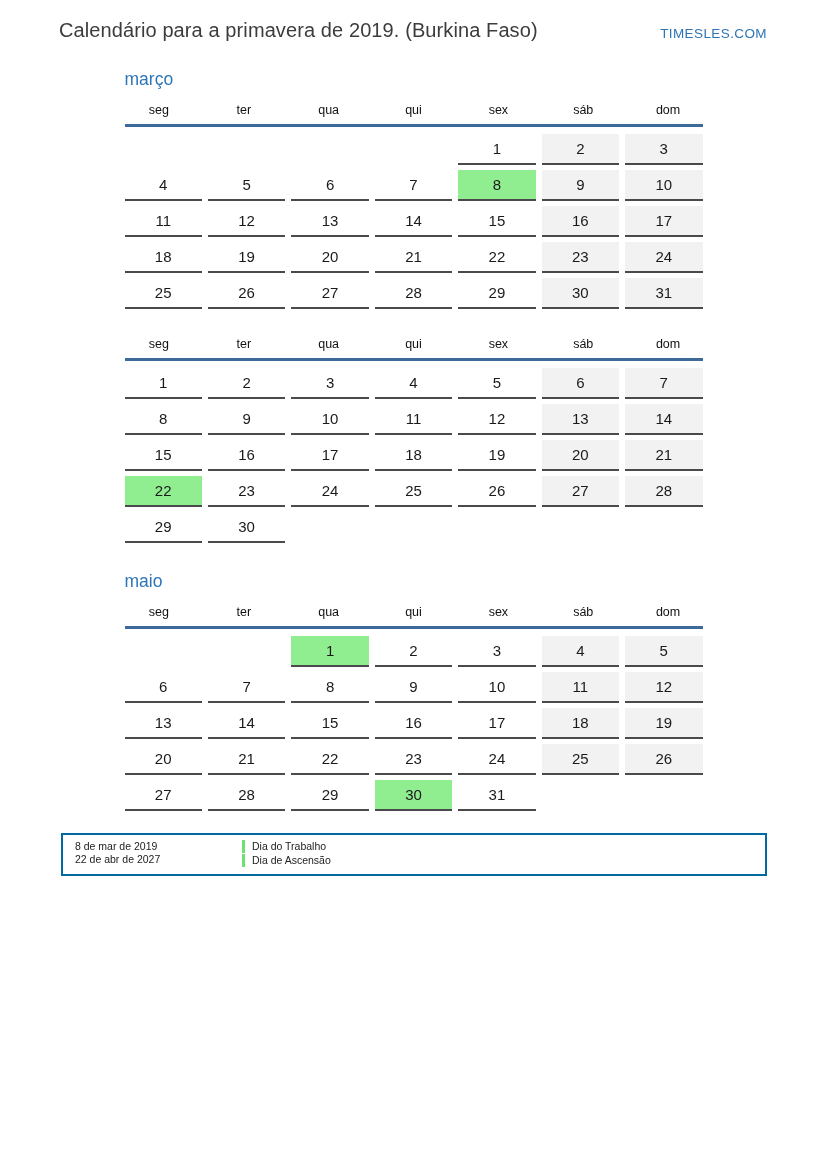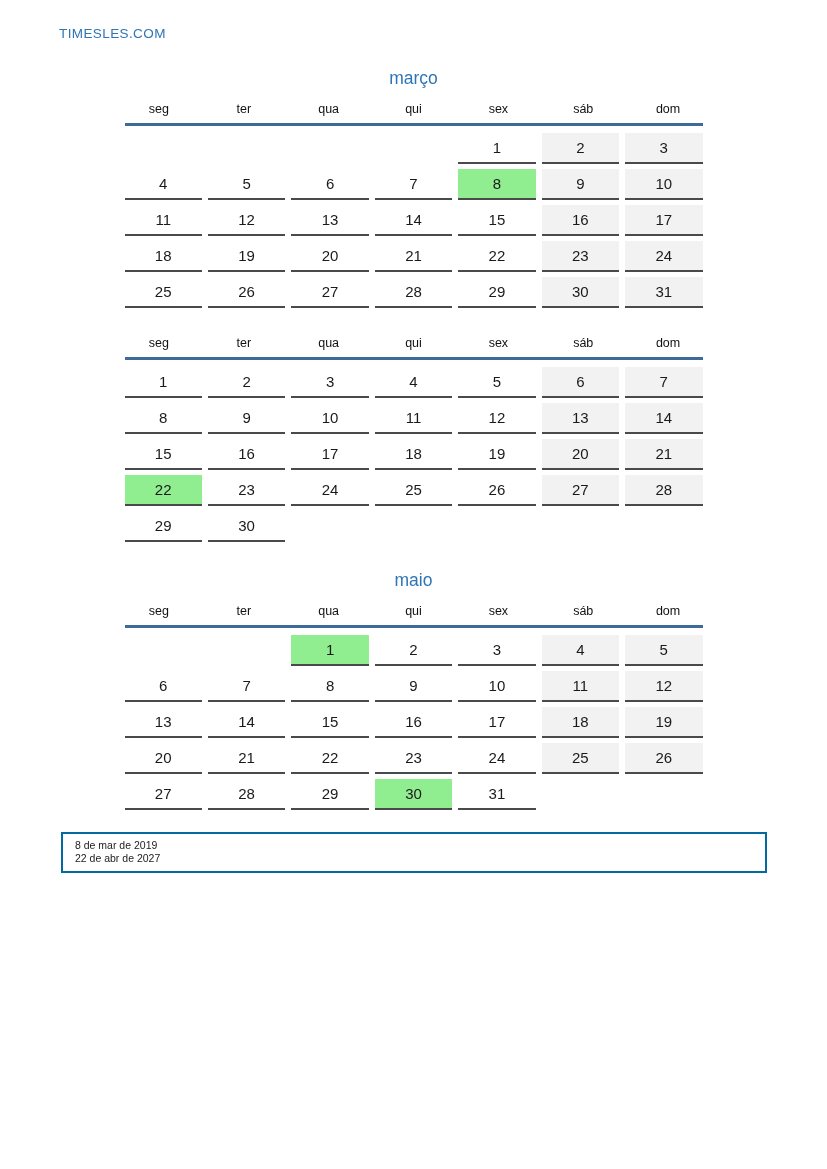--- a/index.html
+++ b/index.html
@@ -31,21 +31,21 @@
     margin-top: 7px;
     letter-spacing: 0.4px;
     cursor: pointer;
     text-decoration: none;
   }
 
   
   .month { width: 578px; margin: 28px auto 0; }
   .month:first-of-type { margin-top: 27px; }
   .month-name {
-    text-align: center;
+    text-align: left;
     color: var(--accent, #2e75b6);
     font-size: 17.5px;
     line-height: 20px;
     margin-bottom: 14px;
   }
   .weekday-row {
     display: grid;
     grid-template-columns: repeat(7, 1fr);
     column-gap: 16px;
     padding-bottom: 7px;
@@ -90,20 +90,21 @@
     border-left: 3px solid var(--legendbar, #6ee26e);
     padding-left: 7px;
     margin-bottom: 1px;
     width: max-content;
   }
 </style>
 </head>
 <body>
 
 <div class="header">
+  <h1 class="page-title">Calendário para a primavera de 2019. (Burkina Faso)</h1>
   <a class="site-link">TIMESLES.COM</a>
 </div>
 
 <div>
   <div class="month">
     <div class="month-name">março</div>
     <div class="weekday-row">
         <div class="wk">seg</div>
         <div class="wk">ter</div>
         <div class="wk">qua</div>
@@ -252,13 +253,17 @@
         <div class="cell empty"></div>
       </div>
   </div>
 </div>
 
 <div class="legend">
     <div>
       <div class="lline">8 de mar de 2019</div>
       <div class="lline">22 de abr de 2027</div>
     </div>
+    <div>
+      <div class="lline nline">Dia do Trabalho</div>
+      <div class="lline nline">Dia de Ascensão</div>
+    </div>
   </div>
 
 </body></html>

